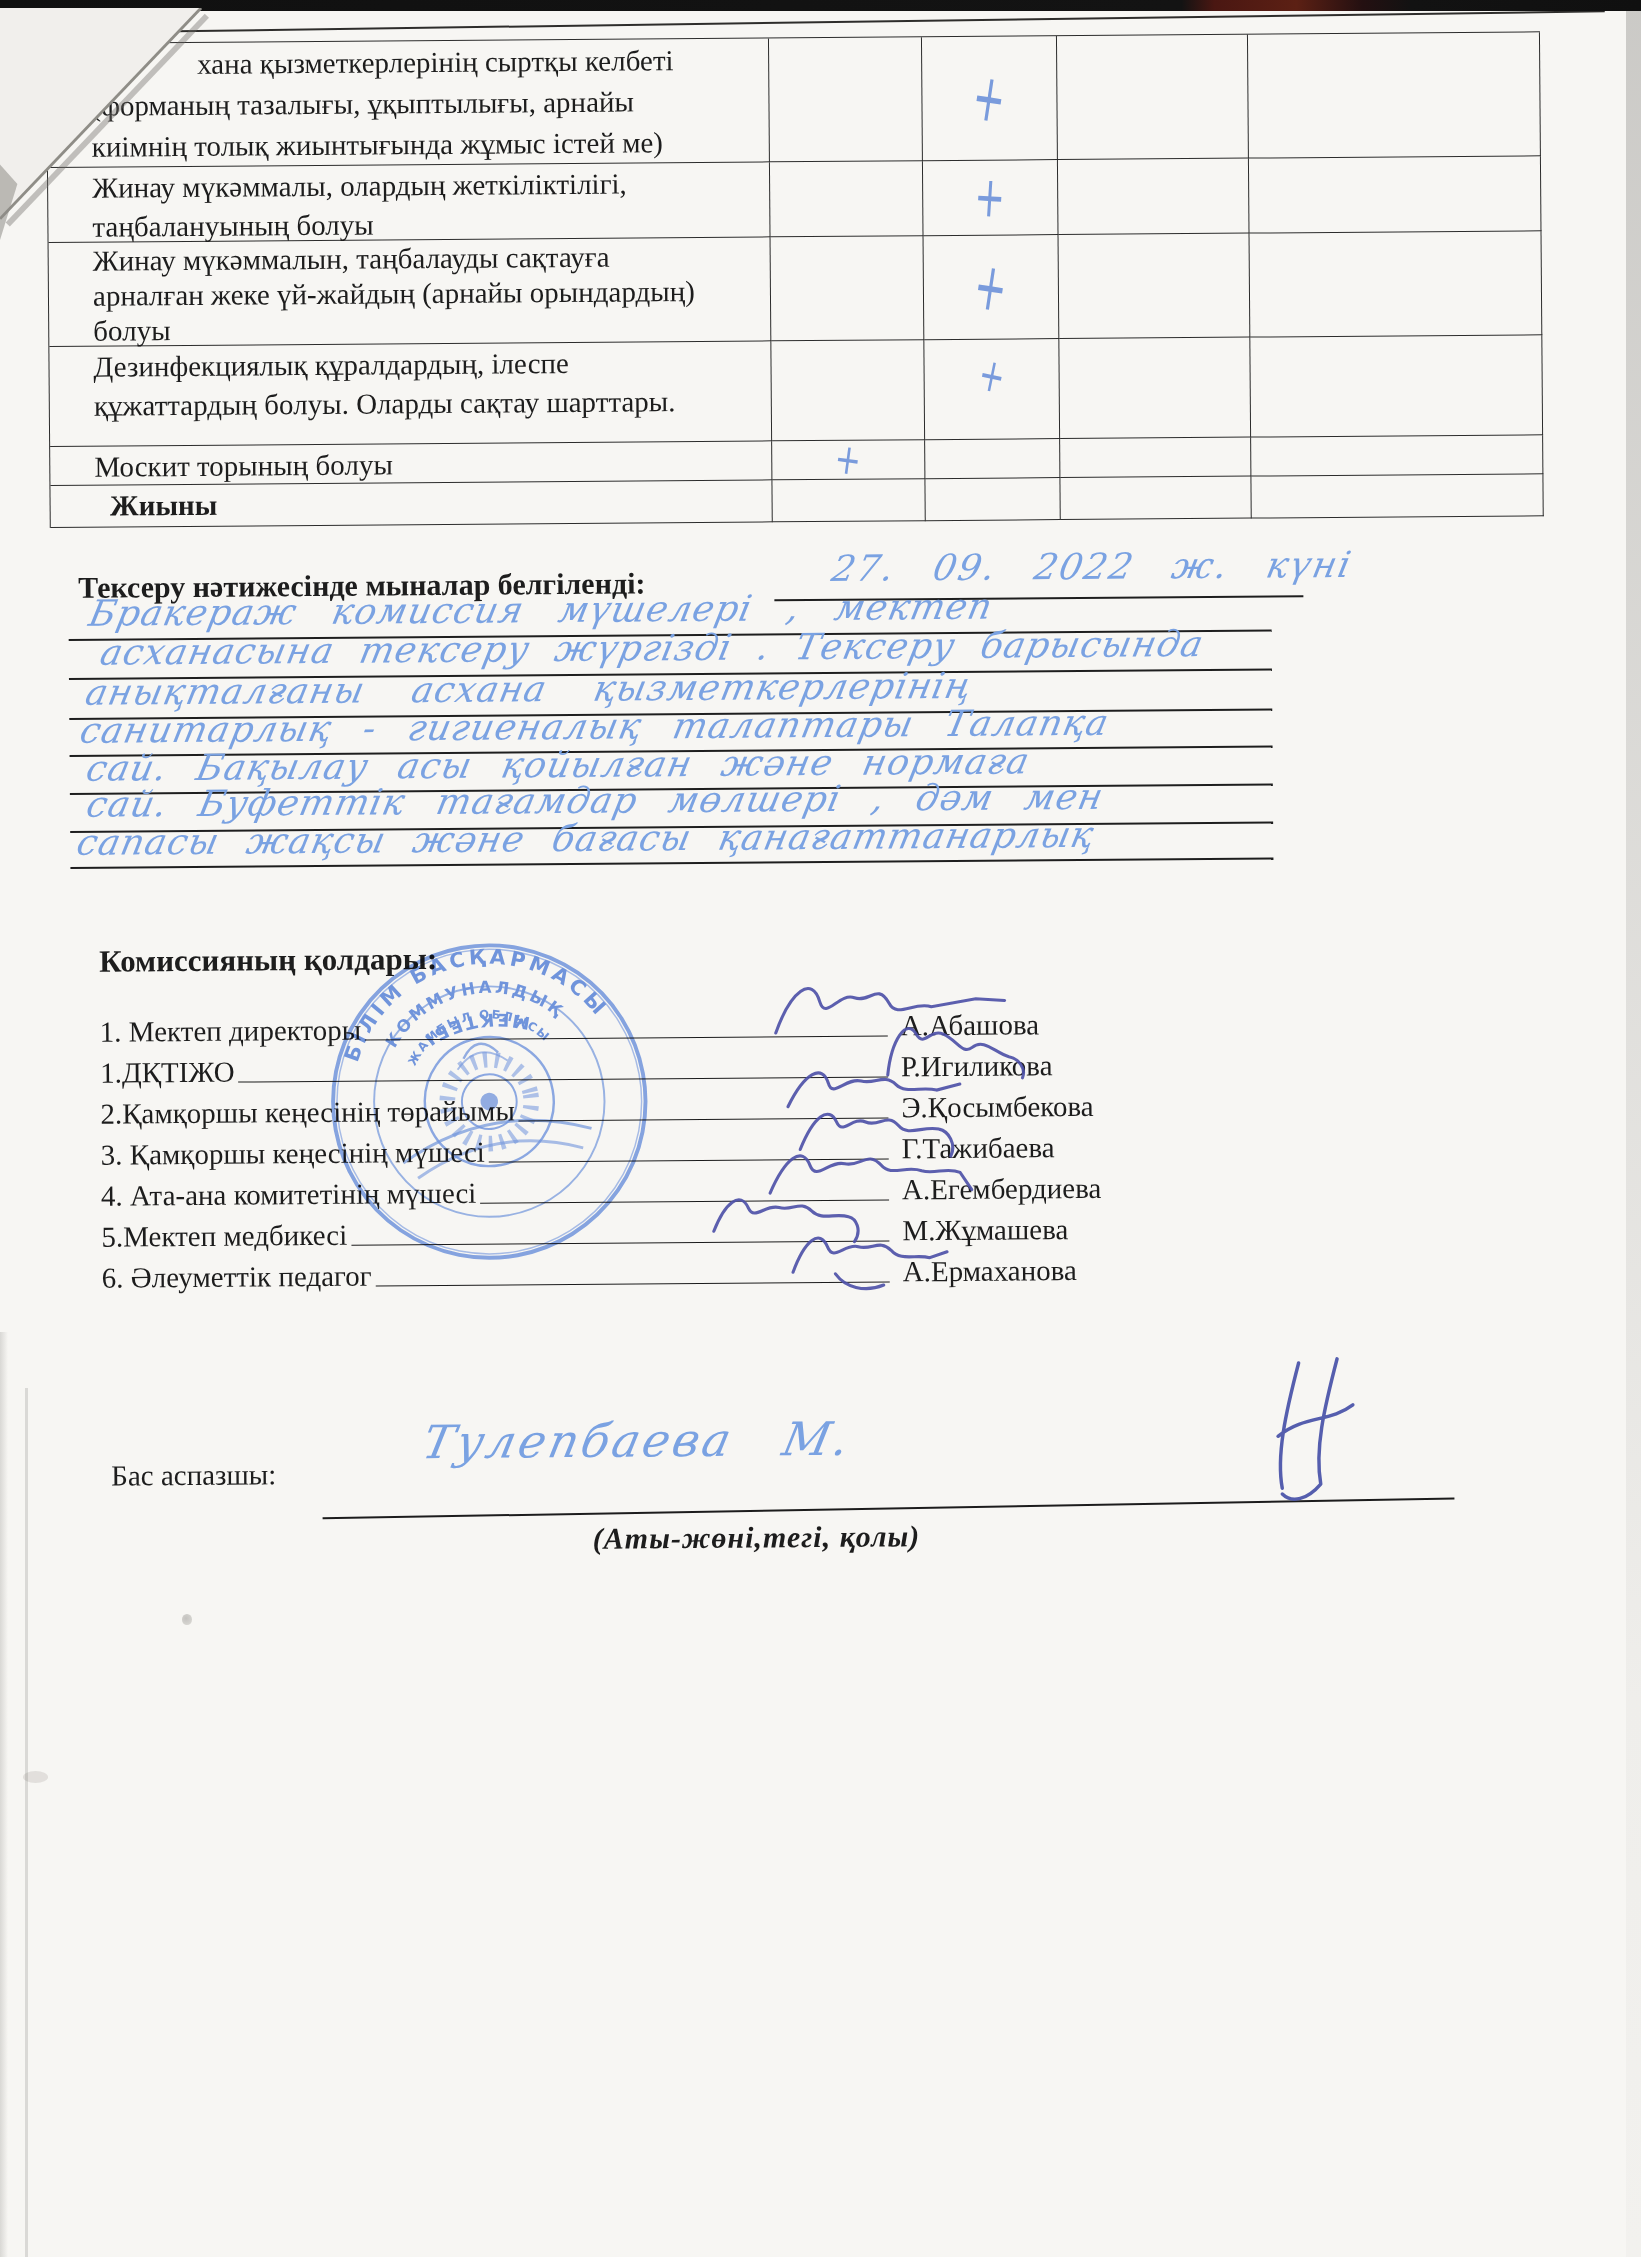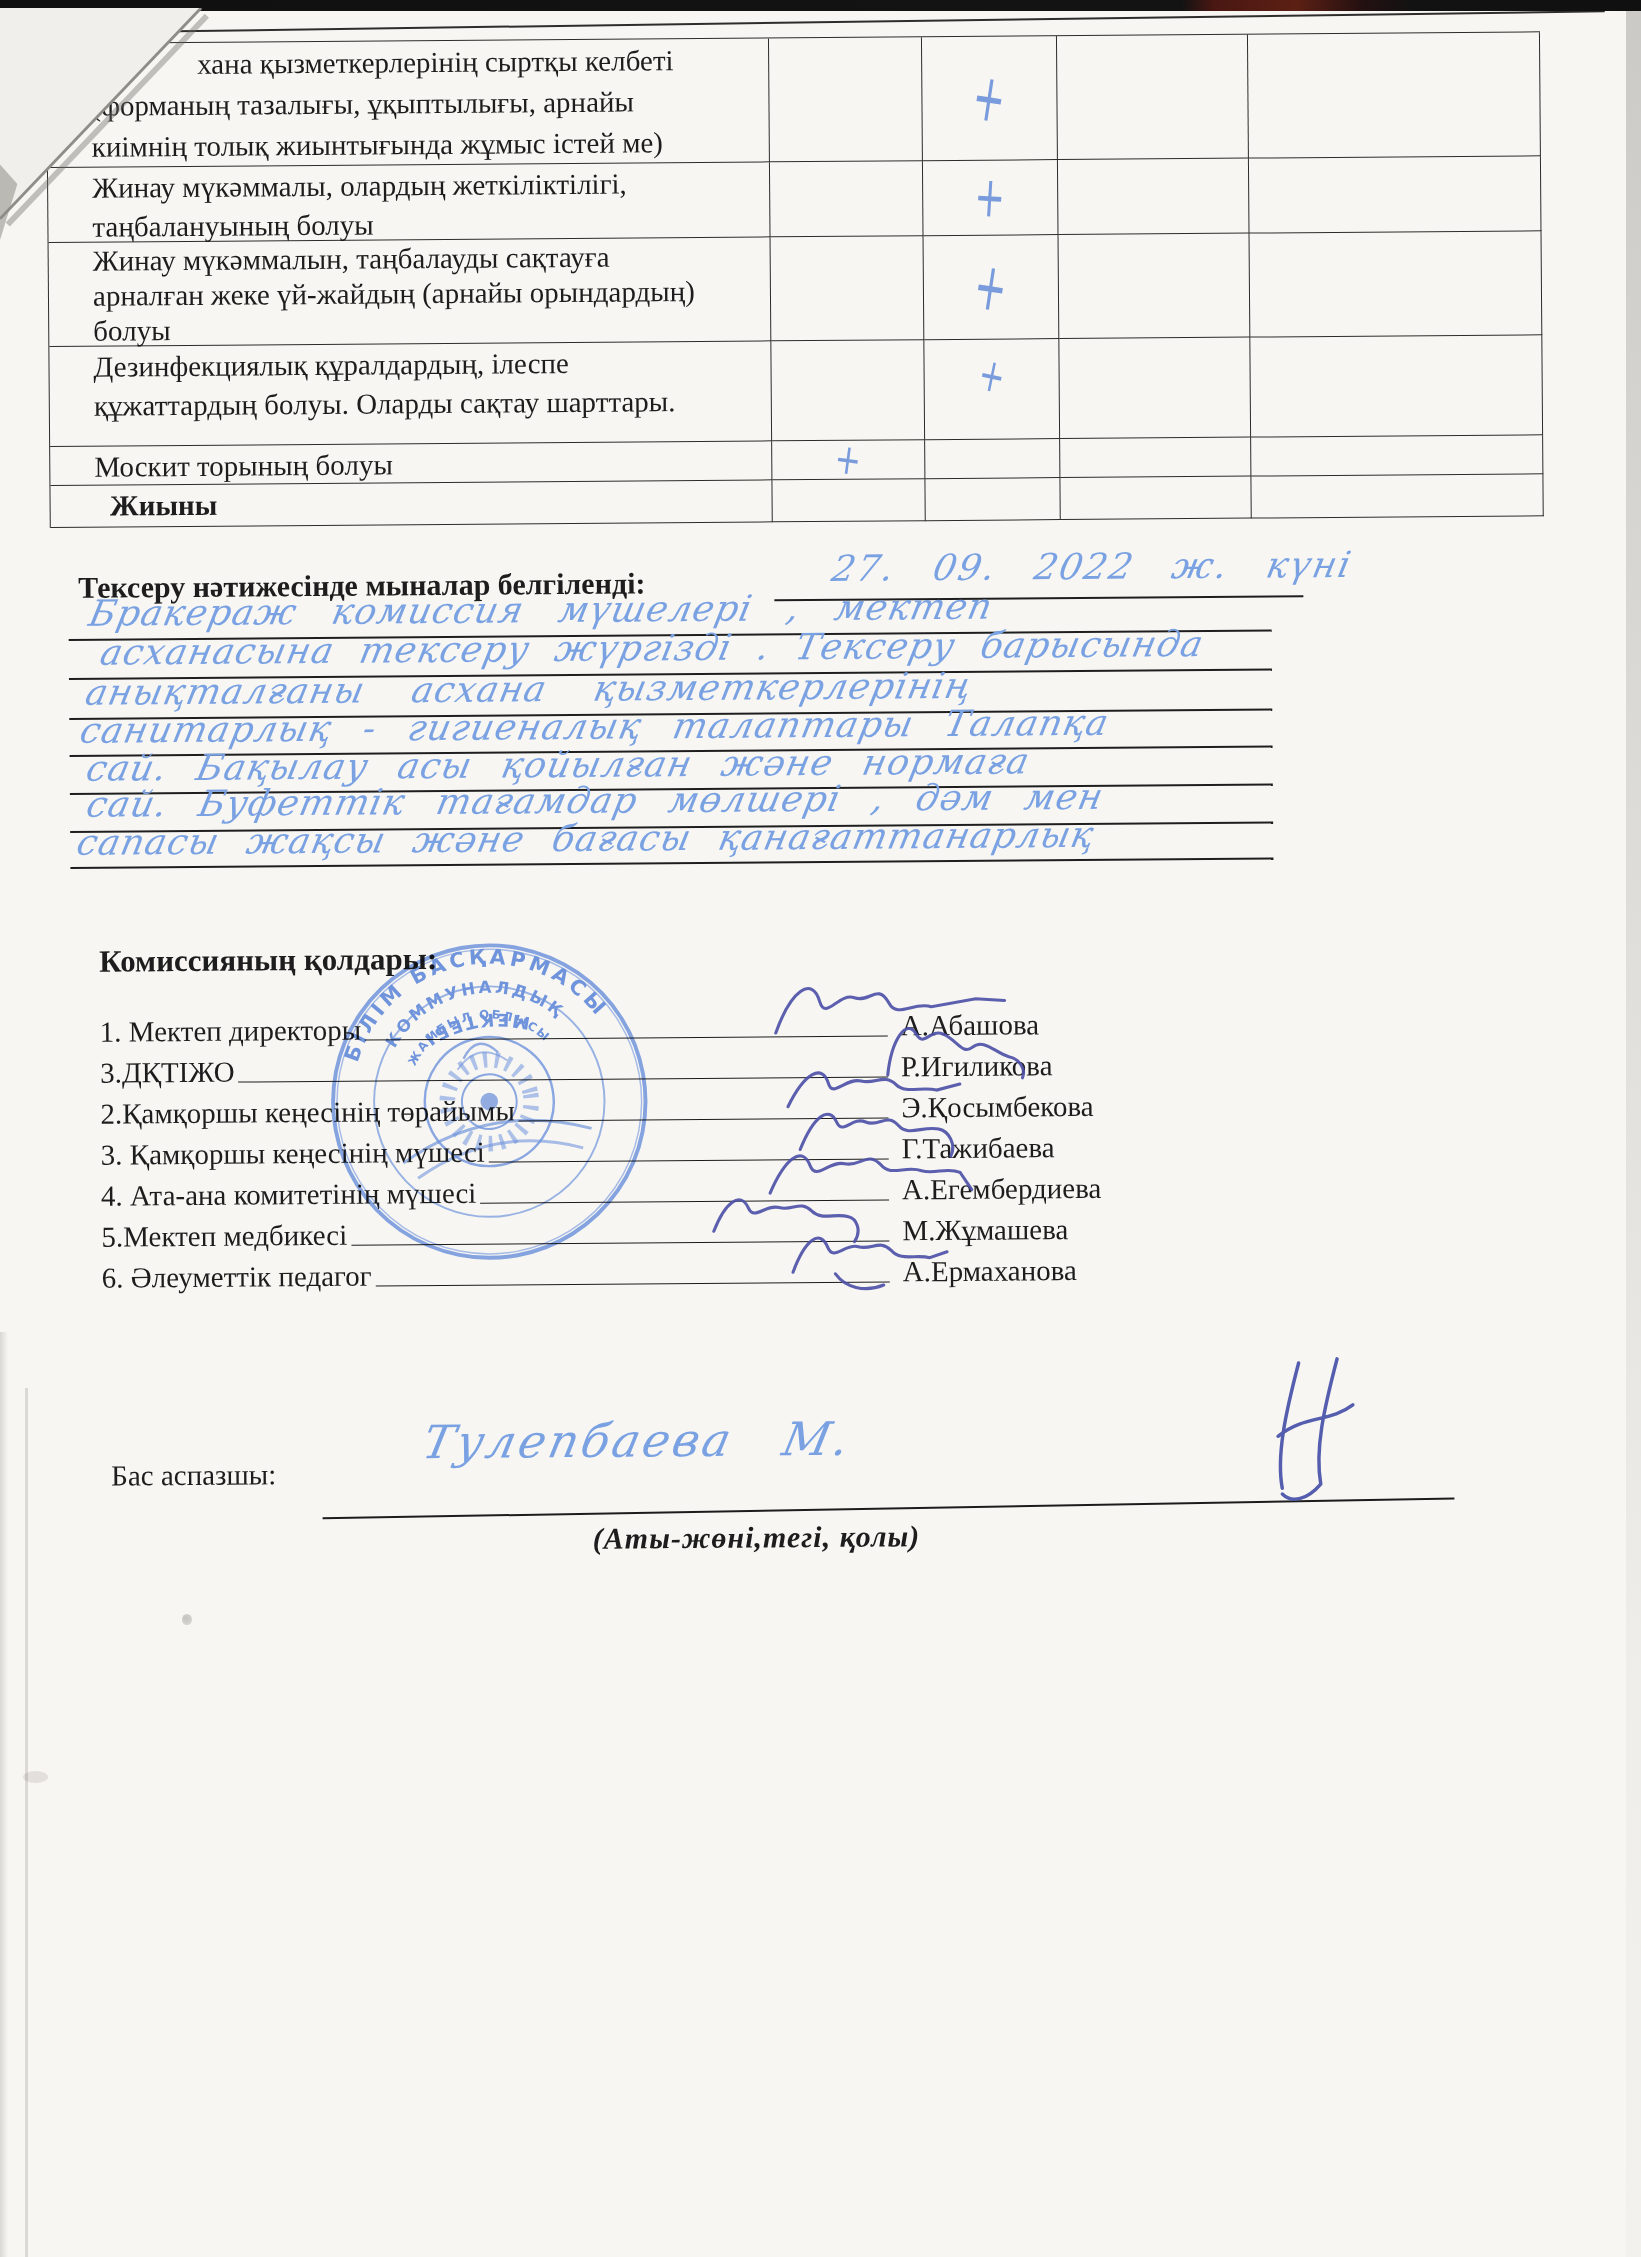--- a/index.html
+++ b/index.html
@@ -176,21 +176,21 @@
 
   <div class="comm-heading">Комиссияның қолдары:</div>
 
   <div class="commission">
     <div class="comm-row">
       <span class="comm-label">1. Мектеп директоры</span>
       <span class="comm-fill"></span>
       <span class="comm-name">А.Абашова</span>
     </div>
     <div class="comm-row">
-      <span class="comm-label">3.ДҚТІЖО</span>
+      <span class="comm-label">1.ДҚТІЖО</span>
       <span class="comm-fill"></span>
       <span class="comm-name">Р.Игиликова</span>
     </div>
     <div class="comm-row">
       <span class="comm-label">2.Қамқоршы кеңесінің төрайымы</span>
       <span class="comm-fill"></span>
       <span class="comm-name">Э.Қосымбекова</span>
     </div>
     <div class="comm-row">
       <span class="comm-label">3. Қамқоршы кеңесінің мүшесі</span>

